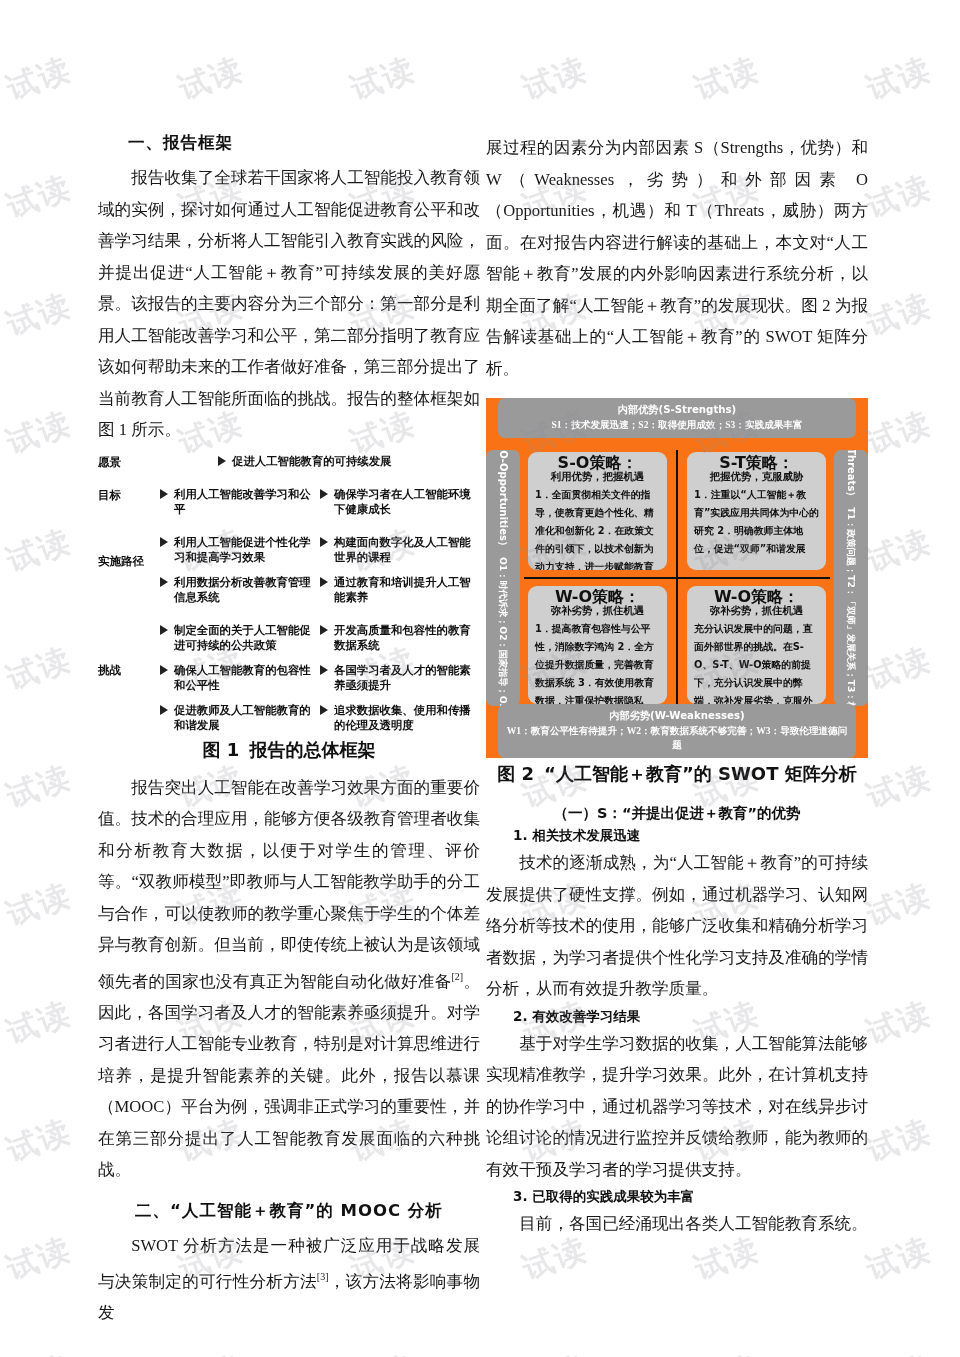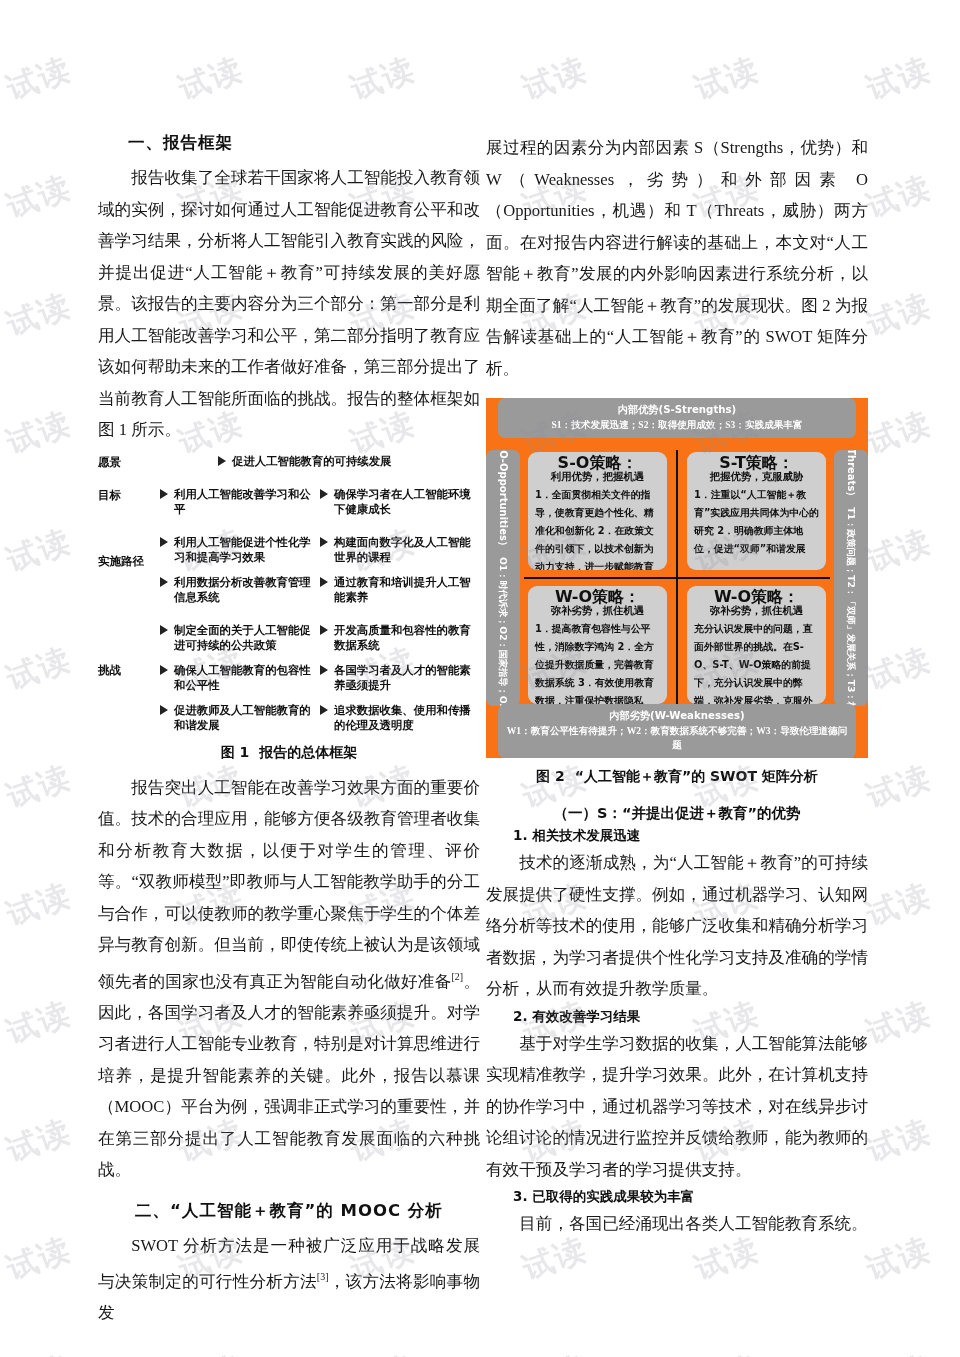--- a/index.html
+++ b/index.html
@@ -121,22 +121,22 @@
   .f1txt {
     font-family:"DejaVu Sans", sans-serif;
     font-size:11.4px; font-weight:bold;
     line-height:15.5px; color:#111;
   }
   .f1gap { height:17px; }
   .f1gap-sm { height:9px; }
   .fig-cap {
     text-align:center;
     font-family:"DejaVu Sans", sans-serif;
-    font-size:14px; font-weight:bold;
-    margin-top:10px; color:#111;
+    font-size:18px; font-weight:bold;
+    margin-top:4px; color:#111;
   }
   .fig-cap .capnum { margin-right:10px; }
 
   
   #fig2 { margin:14px 0 0 0; }
   #swot {
     position:relative;
     width:382px; height:360px;
     background:#f97316;
   }

